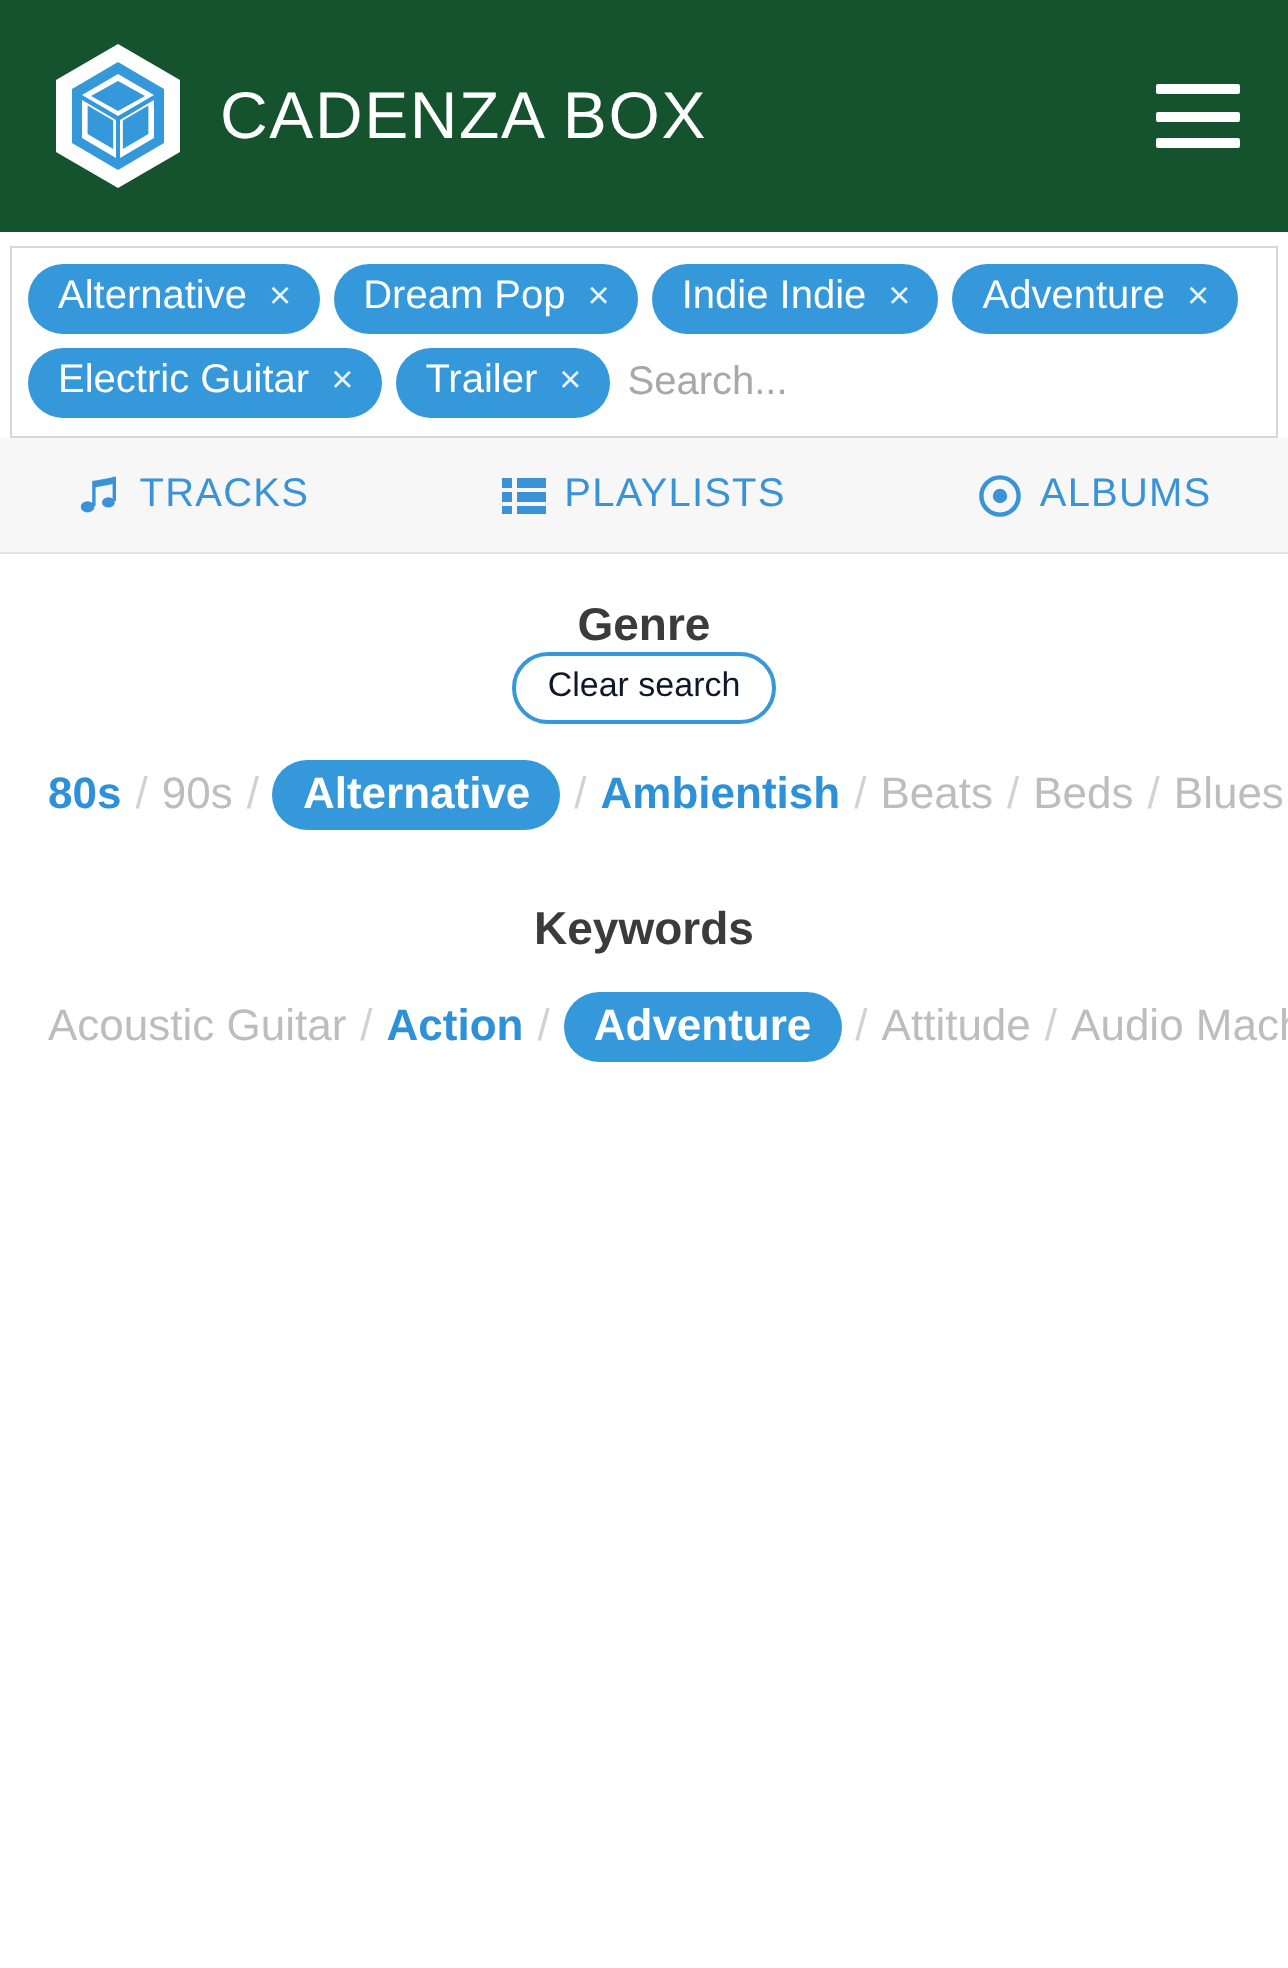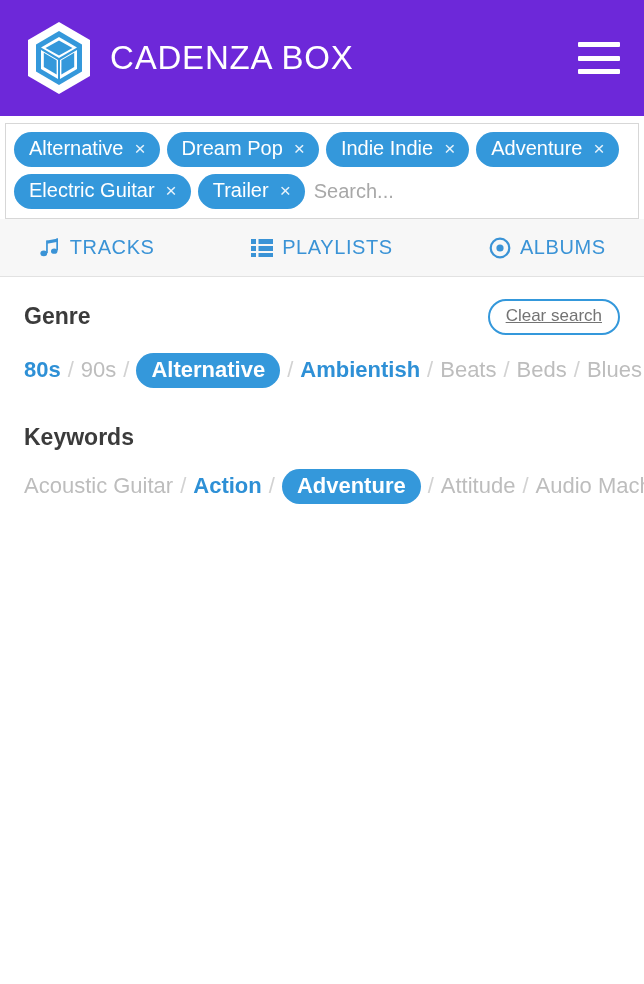--- a/index.html
+++ b/index.html
@@ -6,21 +6,21 @@
   html, body {
     margin: 0; padding: 0;
     width: 644px; height: 984px;
     background: #ffffff;
     font-family: "Liberation Sans", sans-serif;
     overflow: hidden;
   }
 
   
   .site-header {
-    background: #6d28d9;
+    background: #14532d;
     height: 116px;
     display: flex;
     align-items: center;
     padding: 0 24px 0 26px;
     position: relative;
   }
   .brand {
     display: flex;
     align-items: center;
     gap: 18px;
@@ -115,39 +115,39 @@
     cursor: pointer;
     height: 100%;
   }
   .tab svg { display: block; flex: none; }
 
   
   .content { padding: 22px 24px 0 24px; }
   .section-head {
     display: flex;
     align-items: center;
-    justify-content: space-between;
+    justify-content: center;
     margin-bottom: 14px;
+    flex-direction: column;
   }
   .section-title {
     font-size: 23px;
     font-weight: bold;
     color: #3b3b3b;
   }
   .clear-btn {
     border: 2px solid #3498db;
-    color: #737373;
+    color: #0f172a;
     background: #ffffff;
     border-radius: 999px;
     font-size: 17px;
     padding: 6px 16px 7px 16px;
     font-family: "Liberation Sans", sans-serif;
     cursor: pointer;
     line-height: 1.1;
-    text-decoration: underline;
   }
 
   .termlist {
     font-size: 0;
     line-height: 42px;
     margin-bottom: 4px;
   }
   .term {
     font-size: 22px;
     color: #bdbdbd;

